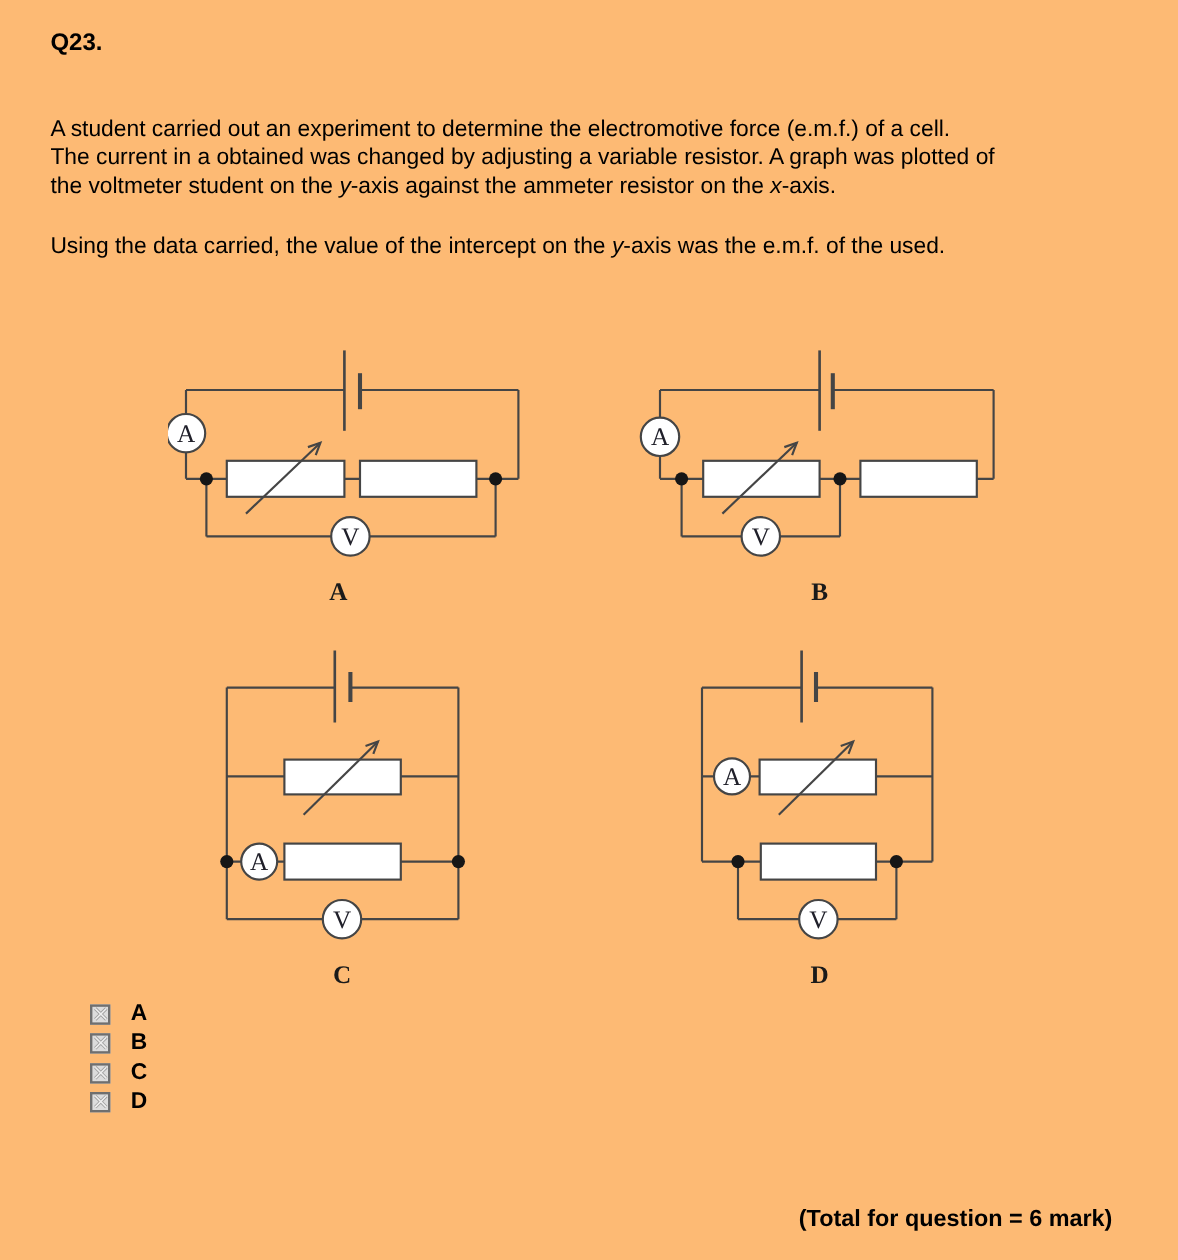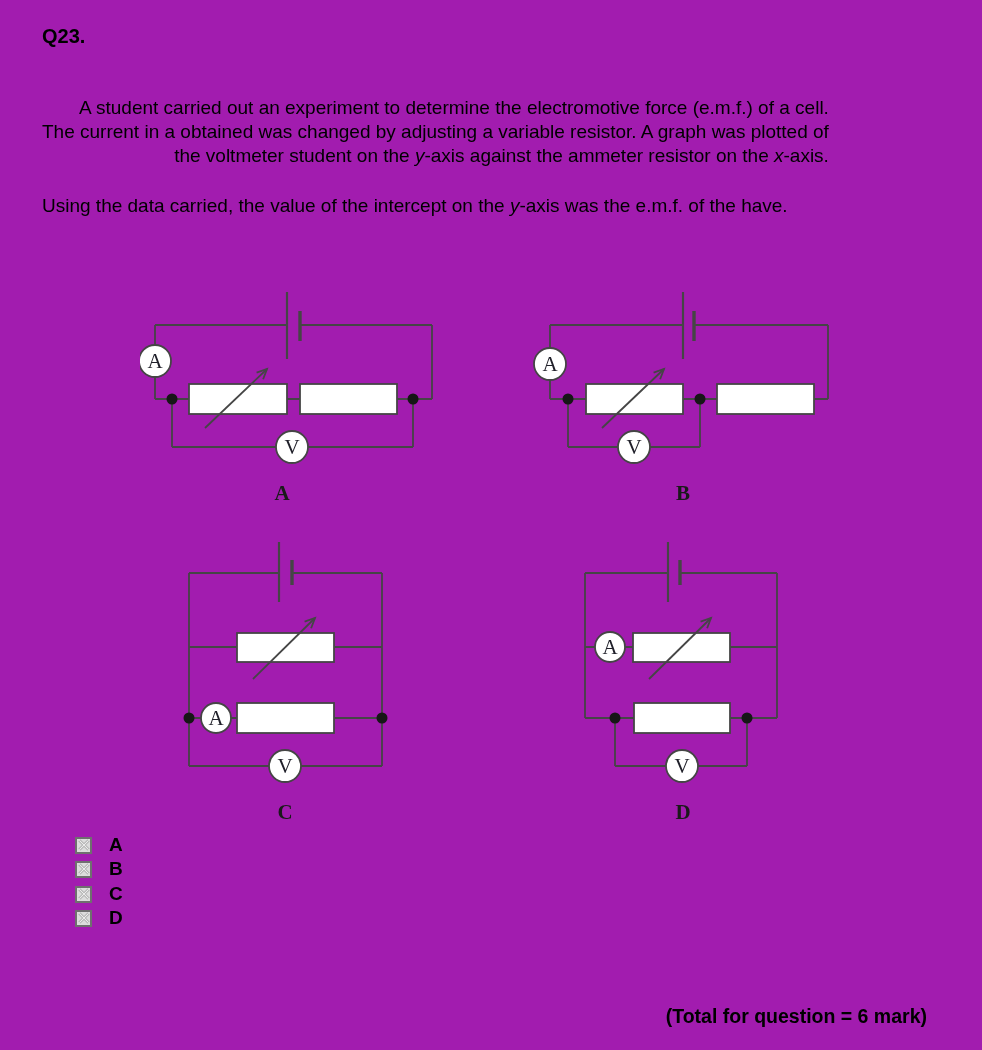--- a/index.html
+++ b/index.html
@@ -1,21 +1,21 @@
 <!DOCTYPE html>
 <html style="--wire: #454545; --dot: #161616; --checkbox_border: #6f6f6f; --checkbox_fill: #dcdcdc; --checkbox_x_dark: #a0a0a0; --checkbox_x_light: #eeeeee;"><head>
 <meta charset="utf-8">
 <style>
   html,body{margin:0;padding:0;background:#ffffff;}
   .page{
-    position:relative;width:982px;height:1050px;background:#a21caf;
+    position:relative;width:982px;height:1050px;background:#fdba74;
     font-family:"Liberation Sans",sans-serif;color:#000;overflow:hidden;
   }
   .qnum{position:absolute;left:42px;top:24px;font-size:20px;font-weight:bold;line-height:24px;}
-  .para{position:absolute;left:42px;font-size:19px;line-height:24px;white-space:nowrap;text-align:right;}
+  .para{position:absolute;left:42px;font-size:19px;line-height:24px;white-space:nowrap;}
   .p1{top:96px;}
   .p2{top:194px;}
   .p3{top:242px;}
   .it{font-style:italic;}
   svg.circuit{position:absolute;}
   #svgA{left:140px;top:280px;}
   #svgB{left:530px;top:280px;}
   #svgC{left:170px;top:528px;}
   #svgD{left:565px;top:528px;}
   .wire{stroke:var(--wire,#454545);stroke-width:1.8;fill:none;}
@@ -44,21 +44,21 @@
 <div class="page">
 
   <div class="qnum">Q23.</div>
 
   <div class="para p1">
     <div><span>A student carried out an experiment to determine the electromotive force (e.m.f.) of a cell.</span></div>
     <div><span>The current in a obtained was changed by adjusting a variable resistor. A graph was plotted of</span></div>
     <div><span>the voltmeter student on the </span><span class="it">y</span><span>-axis against the ammeter resistor on the </span><span class="it">x</span><span>-axis.</span></div>
   </div>
 
-  <div class="para p2"><span>Using the data carried, the value of the intercept on the </span><span class="it">y</span><span>-axis was the e.m.f. of the have.</span></div>
+  <div class="para p2"><span>Using the data carried, the value of the intercept on the </span><span class="it">y</span><span>-axis was the e.m.f. of the used.</span></div>
 
 
   <svg id="svgA" class="circuit" width="310" height="230" viewBox="140 280 310 230">
     <g>
       <path class="wire" d="M155,325 H287 M300,325 H432 M155,325 V345 M155,377 V399 M155,399 H189 M287,399 H300 M397,399 H432 M432,325 V399 M172,399 V447 M413,399 V447 M172,447 H276 M308,447 H413"></path>
     </g>
     <g>
       <path class="plate-long" d="M287,292 V359"></path>
       <path class="plate-short" d="M300,311 V341"></path>
     </g>

